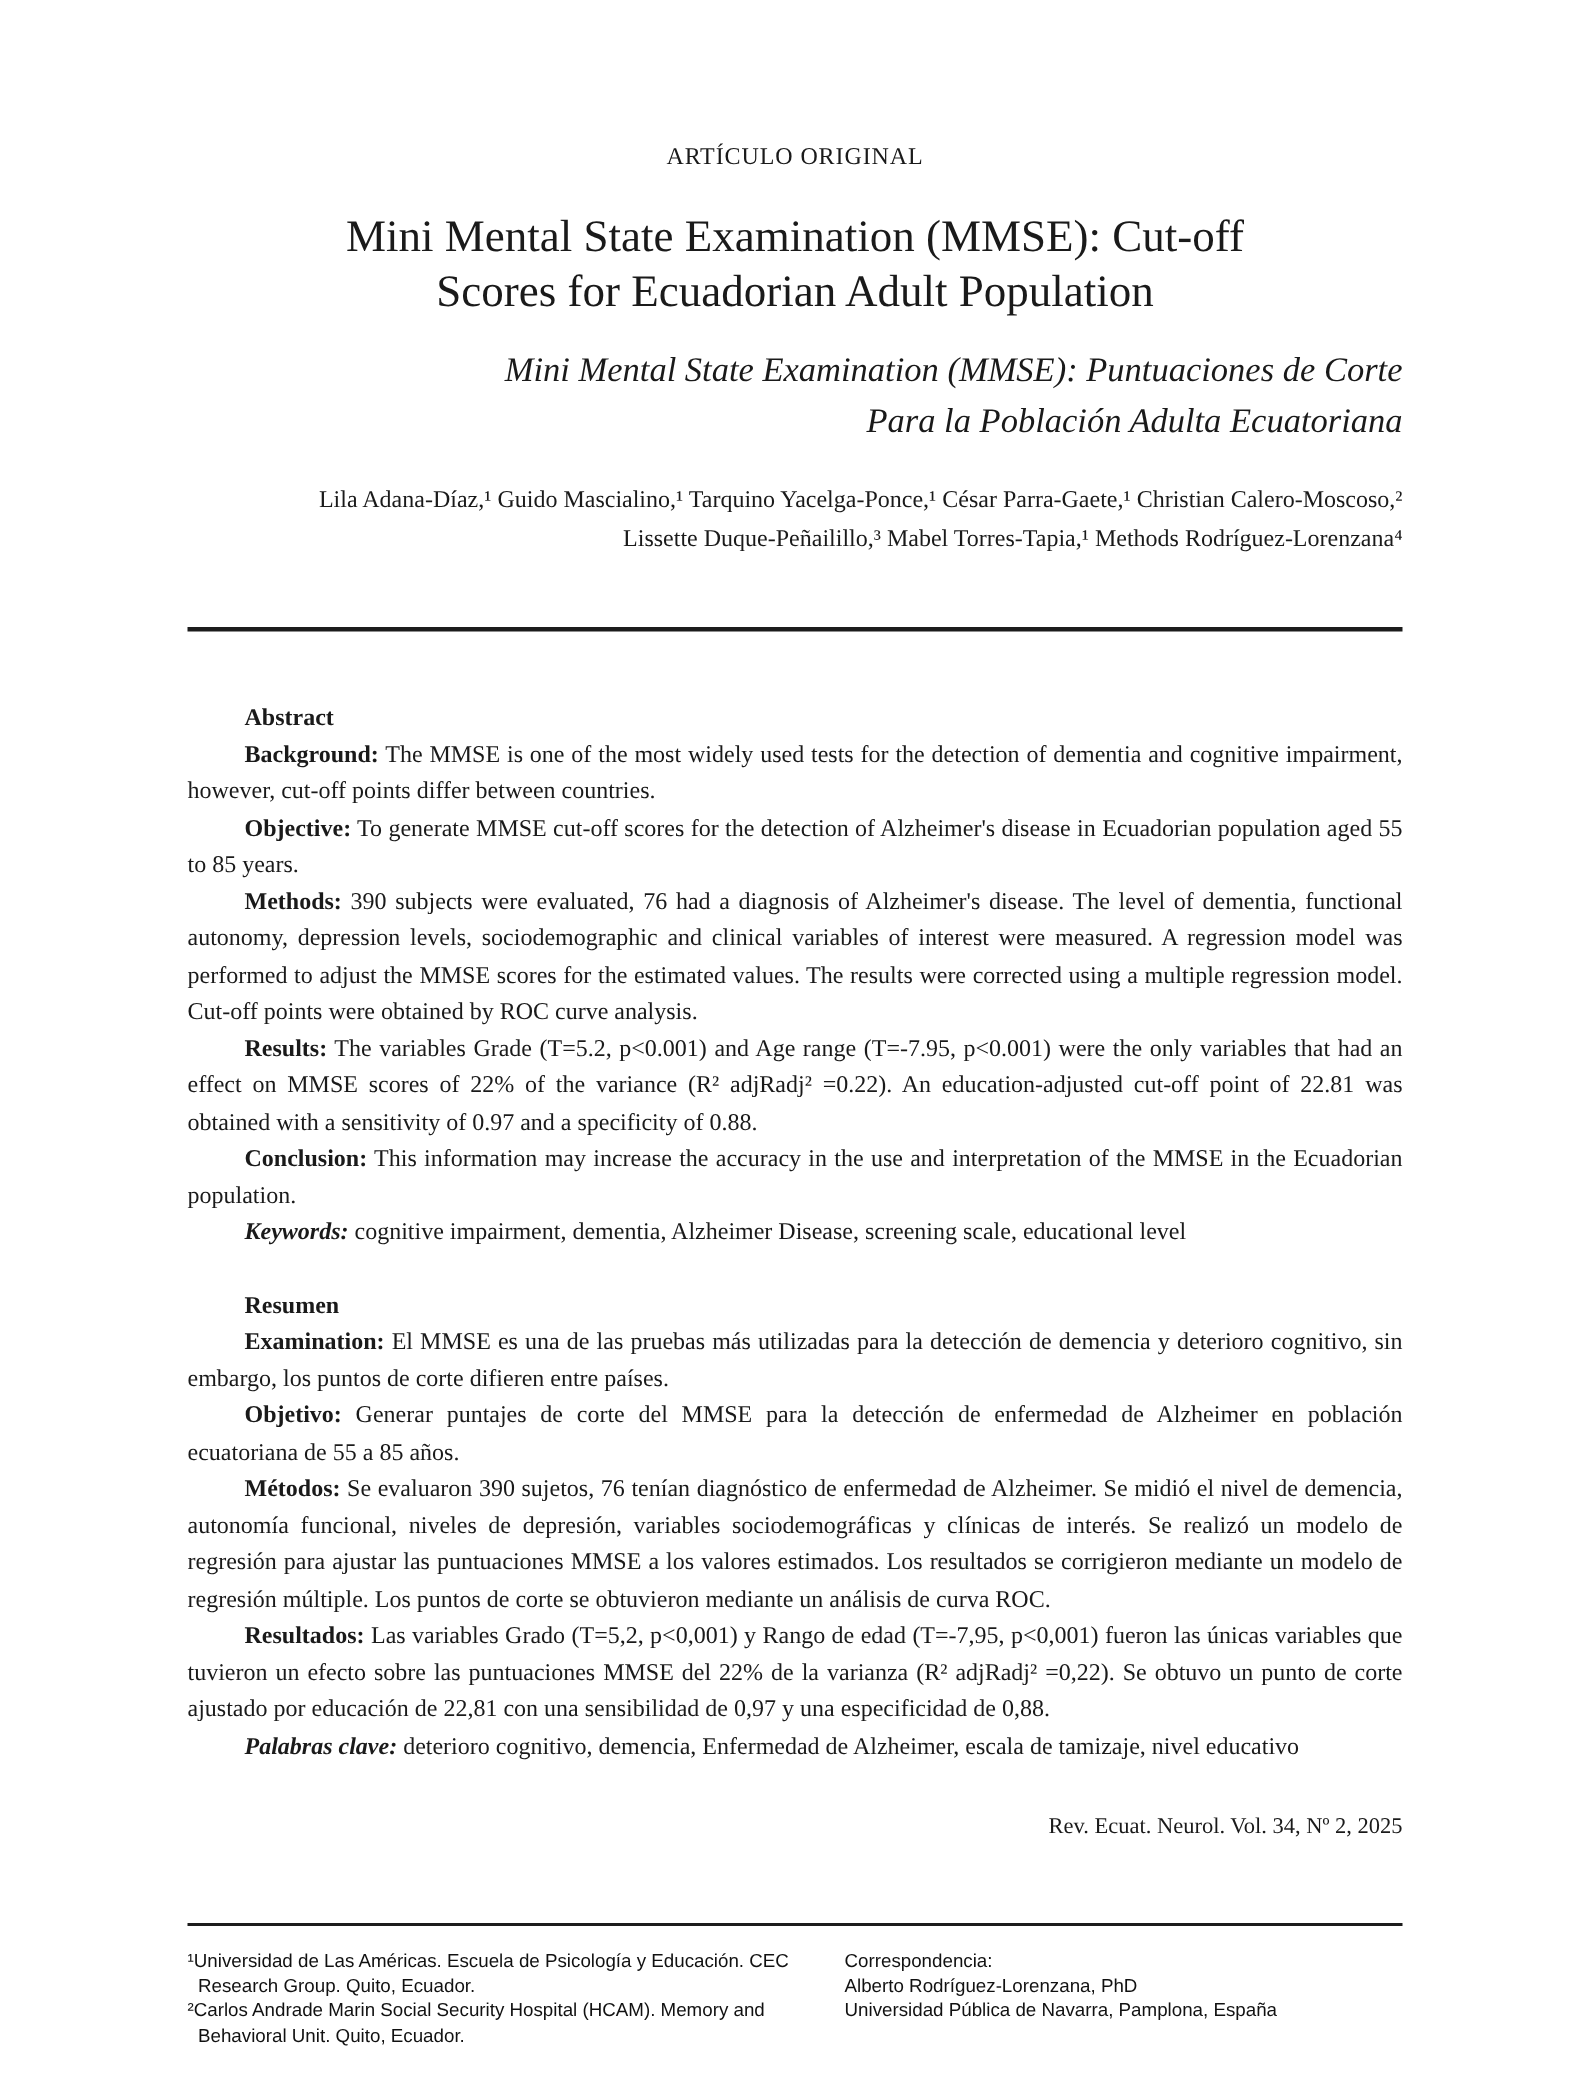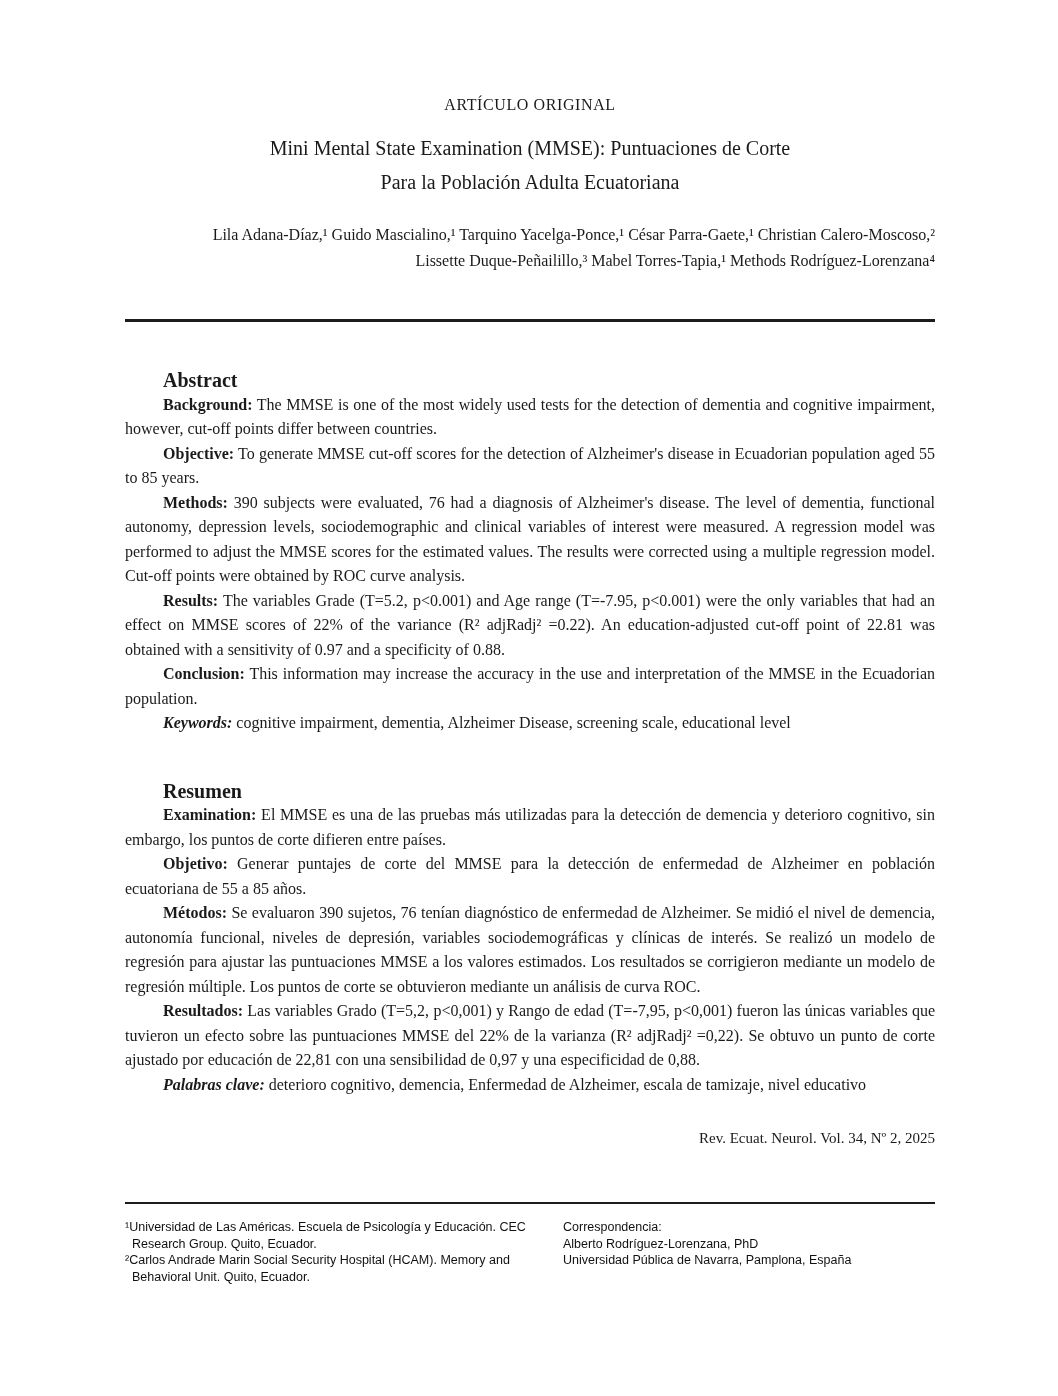--- a/index.html
+++ b/index.html
@@ -26,42 +26,43 @@
   }
   .title-en {
     margin: 25px 0 0 0;
     text-align: center;
     font-weight: 400;
     font-size: 30px;
     line-height: 37px;
   }
   .title-es {
     margin: 17px 0 0 0;
-    text-align: center;
+    text-align: right;
     font-weight: 400;
-    font-size: 20px;
+    font-style: italic;
+    font-size: 23px;
     line-height: 34px;
   }
   .authors {
     margin-top: 23px;
     text-align: right;
     font-size: 16px;
     line-height: 26px;
   }
   .rule-thick {
     border: none;
     border-top: 3px solid #1c1c1c;
     margin: 45px 0 0 0;
   }
   .section { margin-top: 46px; }
-  .section.resumen { margin-top: 43px; }
+  .section.resumen { margin-top: 24px; }
   .sec-heading {
     margin: 0;
     font-weight: bold;
-    font-size: 20px;
+    font-size: 16px;
     line-height: 24.5px;
     text-indent: 38px;
   }
   .para {
     margin: 0;
     font-size: 16px;
     line-height: 24.5px;
     text-align: justify;
     text-indent: 38px;
   }
@@ -94,20 +95,24 @@
   }
   .fn-line { margin: 0; }
 </style>
 </head>
 <body>
 
 <div class="page">
 
   <div class="kicker">ARTÍCULO ORIGINAL</div>
 
+  <h1 class="title-en">
+    <span style="display:block">Mini Mental State Examination (MMSE): Cut-off</span>
+    <span style="display:block">Scores for Ecuadorian Adult Population</span>
+  </h1>
 
   <h2 class="title-es">
     <span style="display:block">Mini Mental State Examination (MMSE): Puntuaciones de Corte</span>
     <span style="display:block">Para la Población Adulta Ecuatoriana</span>
   </h2>
 
   <div class="authors">
     <div>Lila Adana-Díaz,¹ Guido Mascialino,¹ Tarquino Yacelga-Ponce,¹ César Parra-Gaete,¹ Christian Calero-Moscoso,²</div>
     <div>Lissette Duque-Peñailillo,³ Mabel Torres-Tapia,¹ Methods Rodríguez-Lorenzana⁴</div>
   </div>

